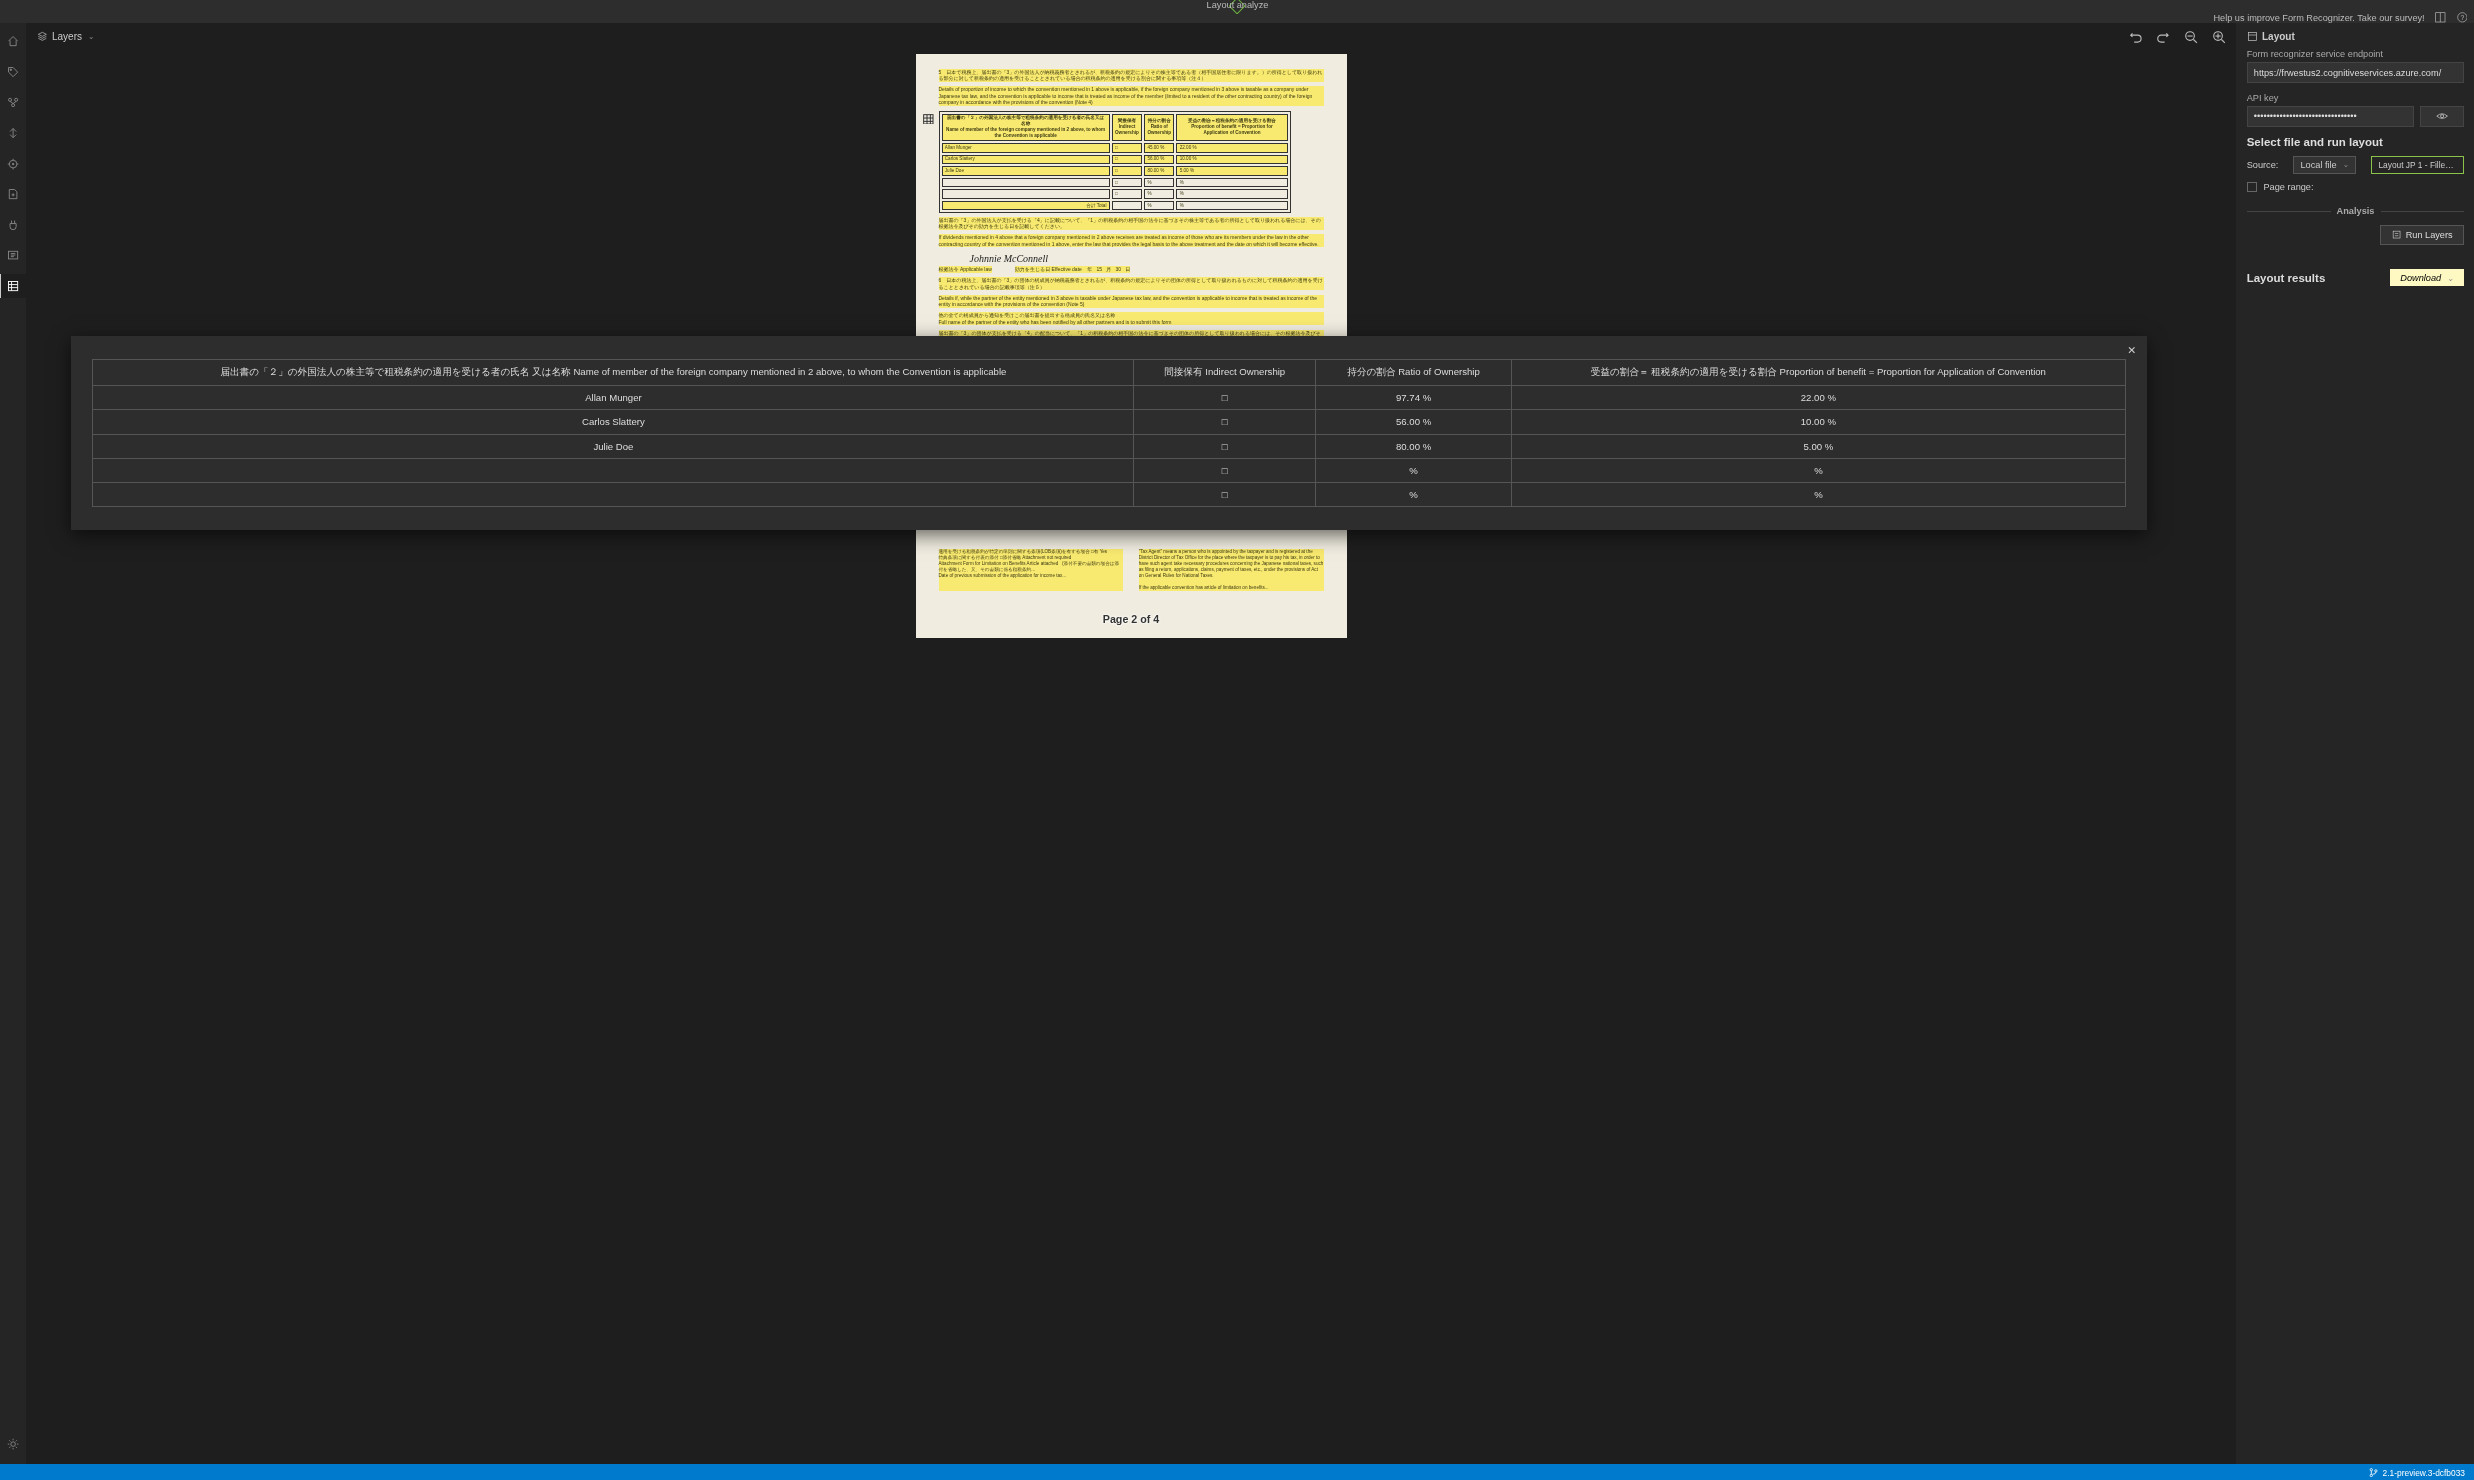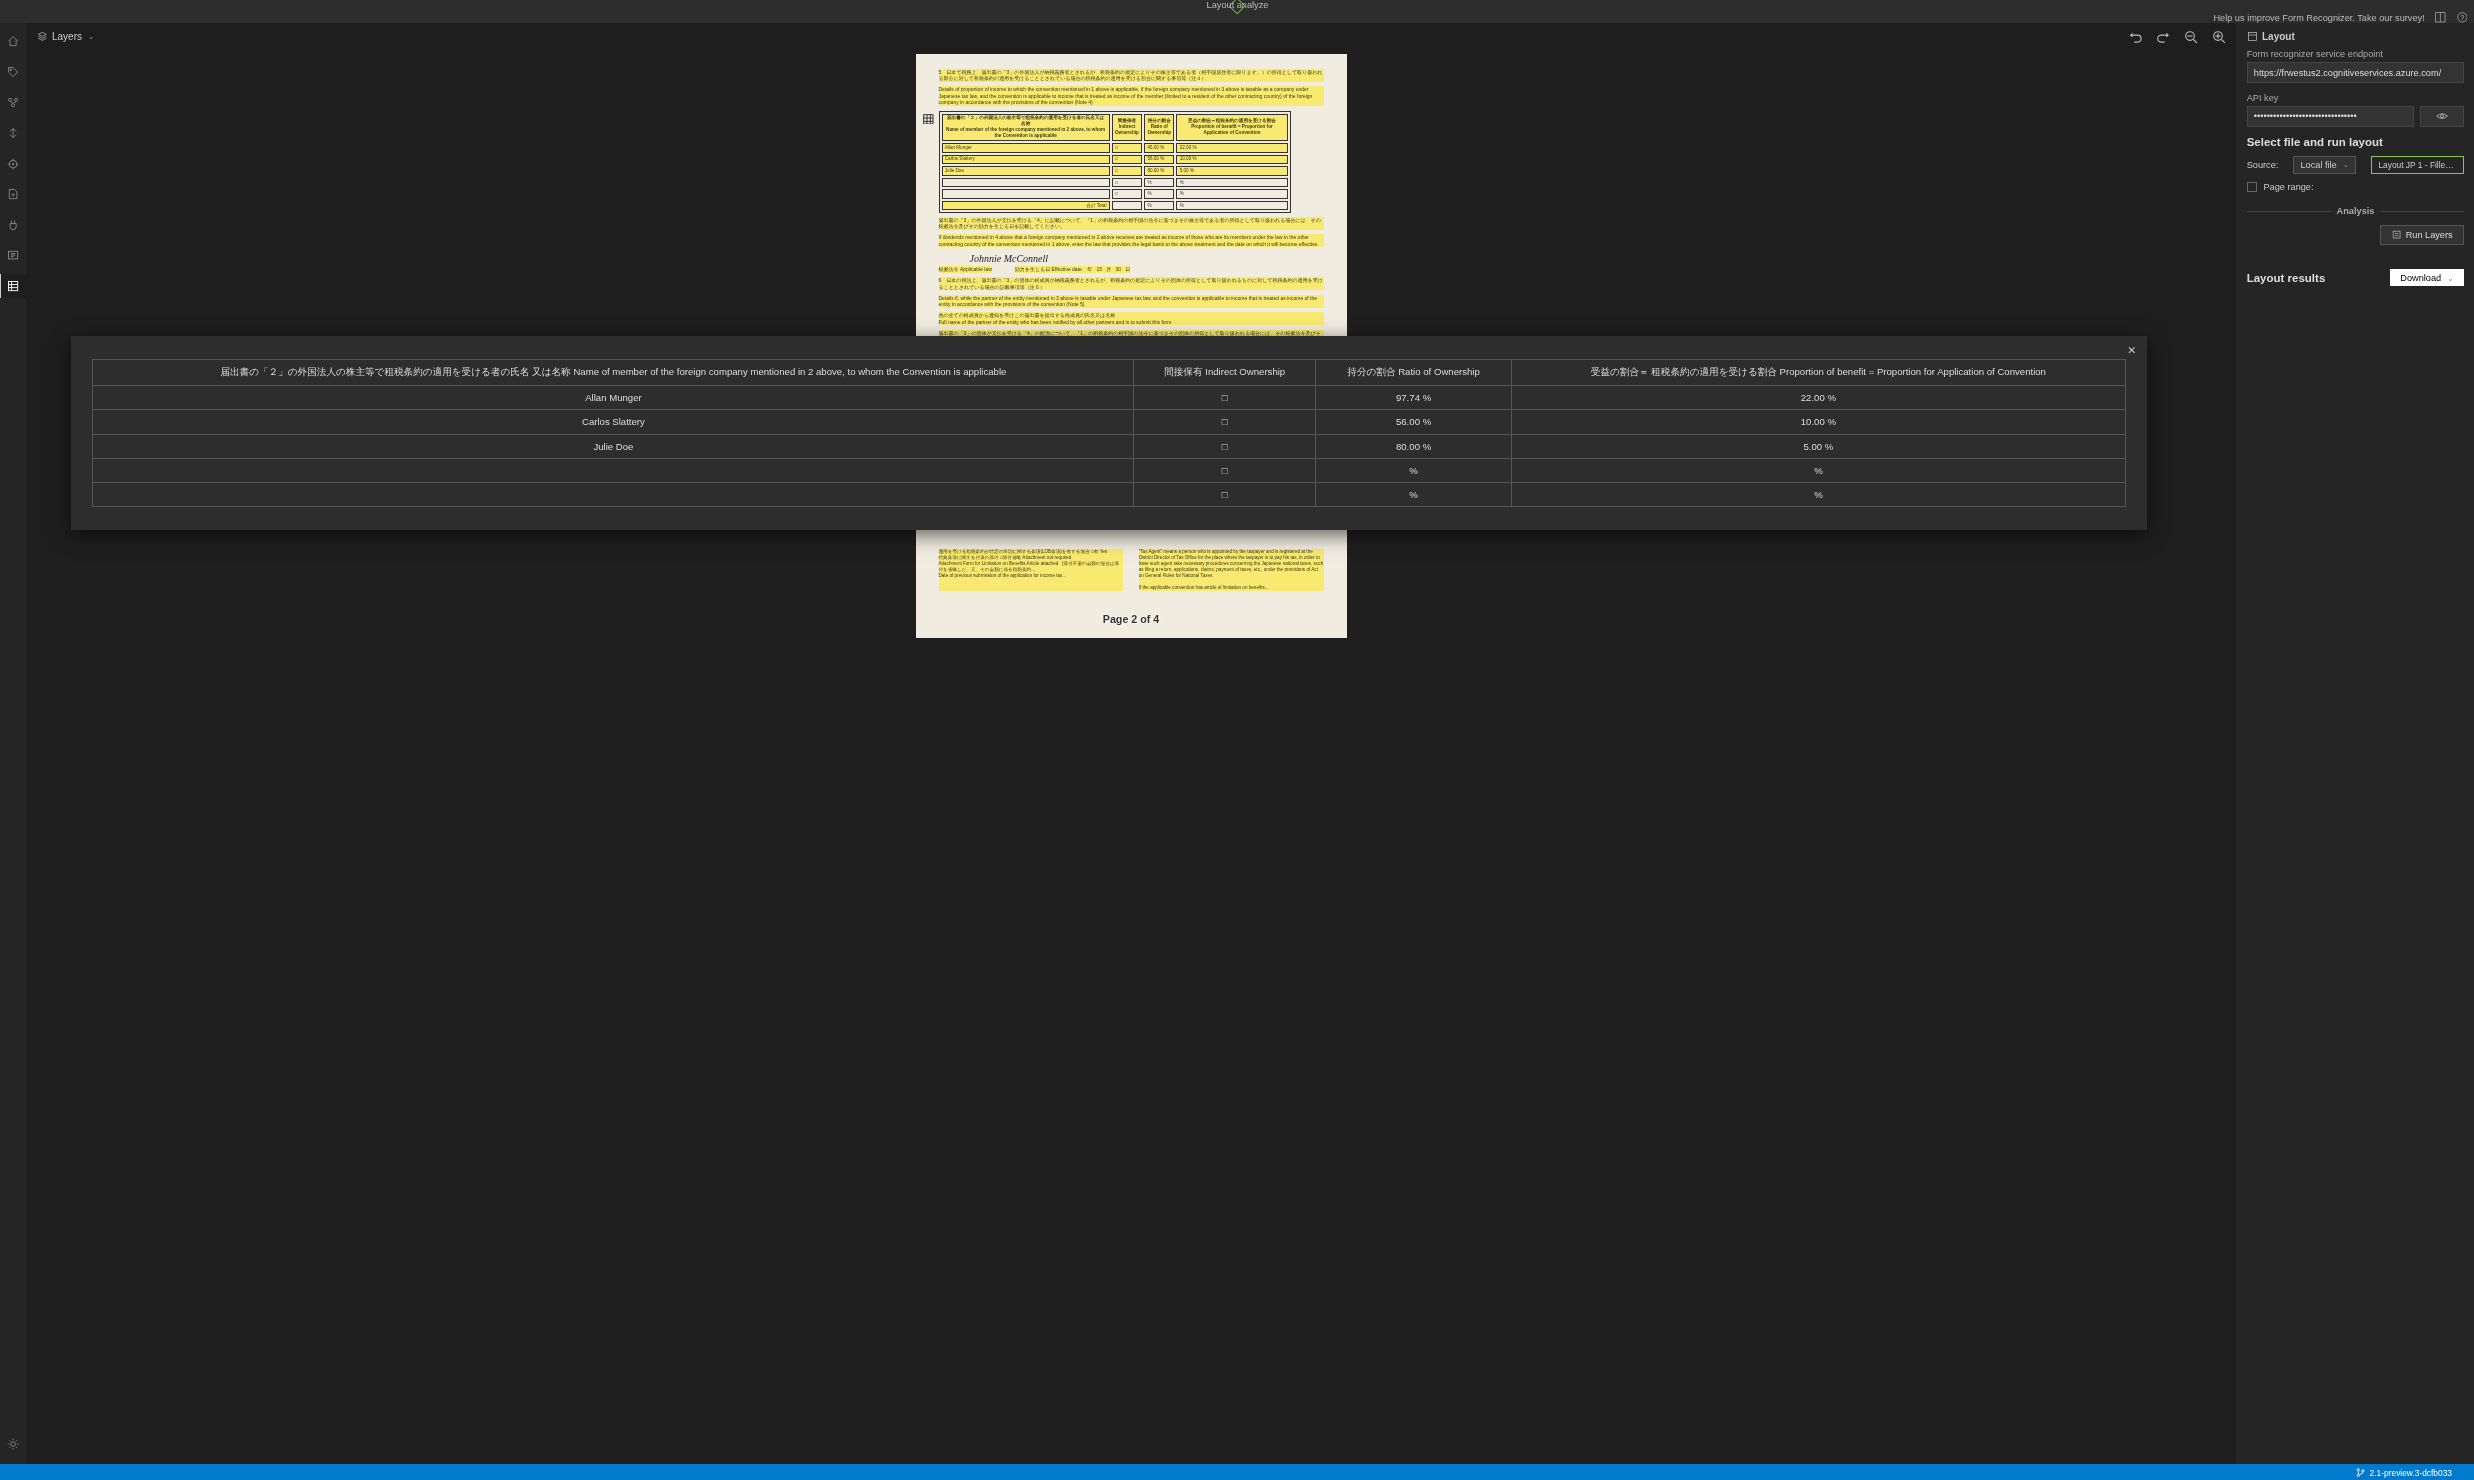--- a/index.html
+++ b/index.html
@@ -237,26 +237,27 @@
   color: #ddd;
   font-size: 9.2px;
   display: flex; align-items: center; gap: 4.6px;
   cursor: pointer;
 }
 .results-row {
   display: flex; align-items: center; justify-content: space-between;
   margin-top: 18.4px;
 }
 .download-btn {
-  background: #ffffff;
+  background: #fef9c3;
   color: #000;
   padding: 3.8px 10.7px;
   font-size: 9.2px;
   display: flex; align-items: flex-end; gap: 4.6px;
   cursor: pointer;
+  font-style: italic;
 }
 
 
 .modal {
   position: absolute;
   left: 45px;
   right: 89px;
   top: 313px;
   background: #2d2d2d;
   padding: 23px 21.4px;
@@ -284,21 +285,21 @@
   font-weight: normal;
   color: #ddd;
 }
 
 .statusbar {
   height: 17px;
   background: #007acc;
   color: #fff;
   display: flex;
   align-items: center;
-  padding: 0 23px;
+  padding: 0 10px;
   font-size: 8.4px;
 }
 .statusbar .right { margin-left: auto; display: flex; align-items: center; gap: 4.6px; }
 .branch-icon { width: 9.2px; height: 9.2px; }
 </style>
 </head>
 <body>
 
 <div class="titlebar">
   <div class="logo"></div>

